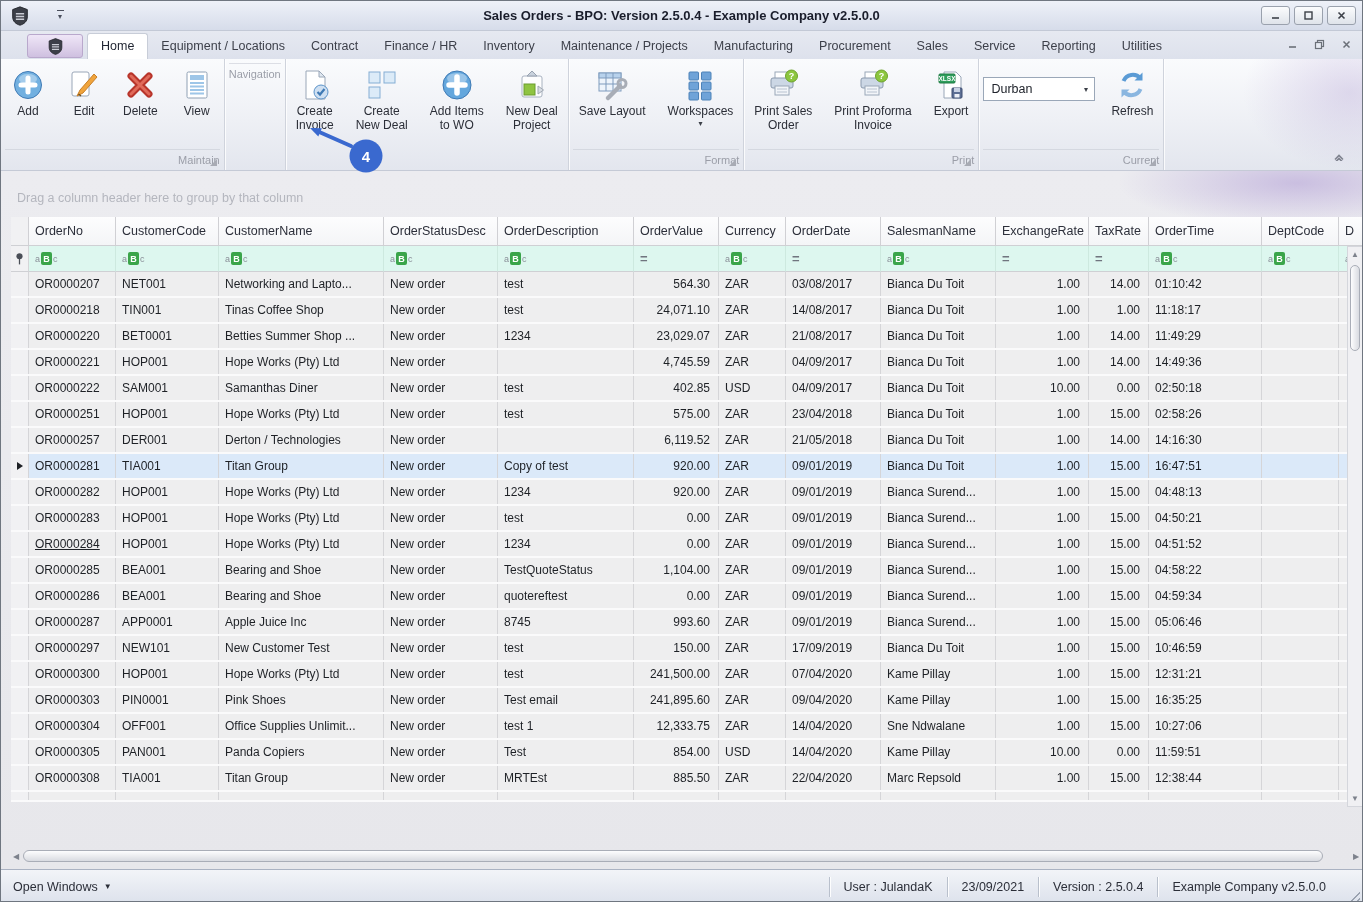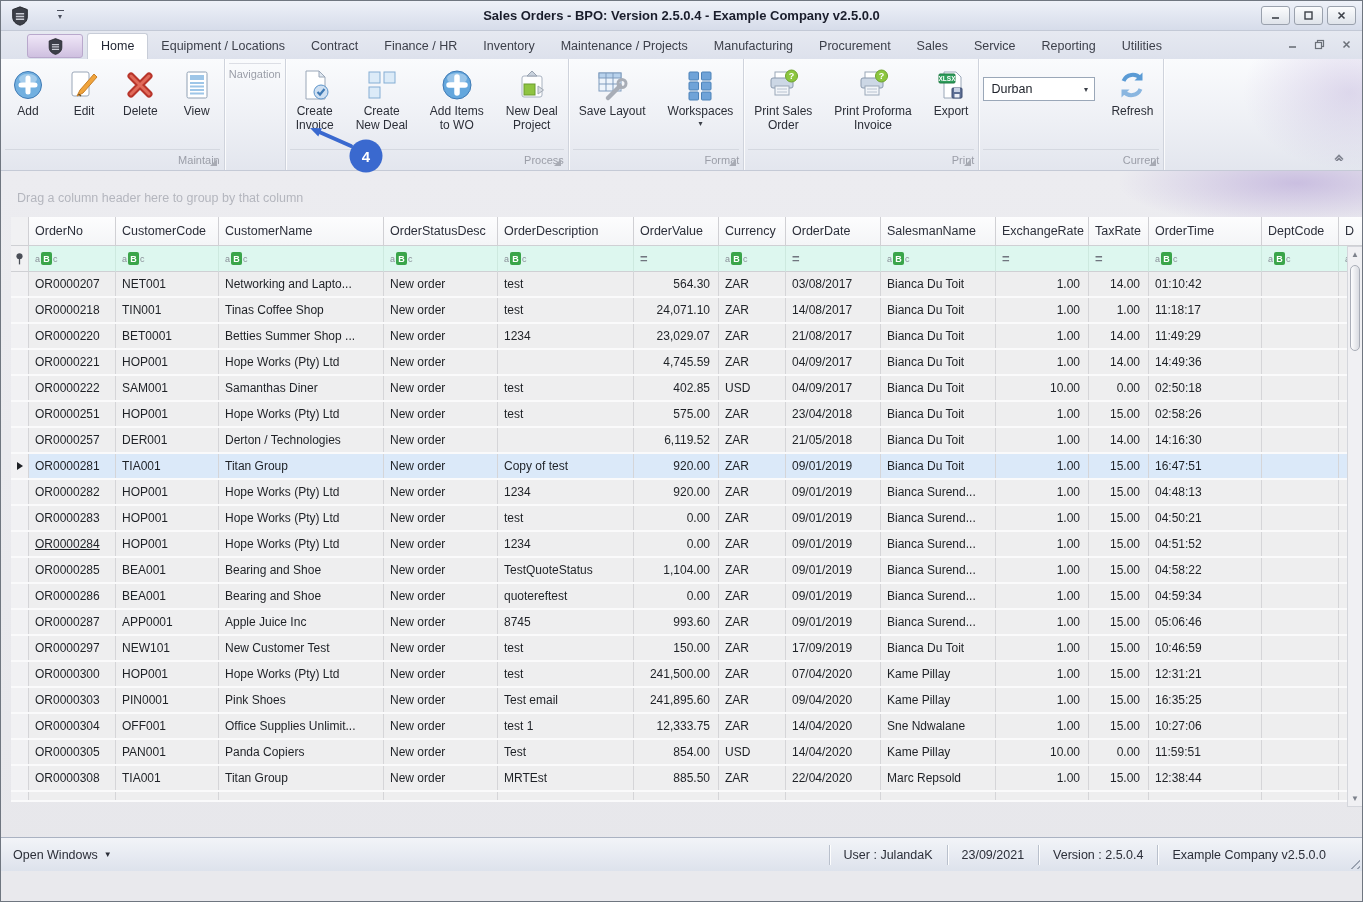--- a/index.html
+++ b/index.html
@@ -104,21 +104,21 @@
   .vscroll .thumb { width:10px; height:86px; margin-top:3px; border-radius:6px;
     background:linear-gradient(90deg,#fdfdfe,#d9dbe1); border:1px solid #a9adb7; }
   .vscroll .sarrow.down { margin-top:auto; }
   .hscroll { position:absolute; left:8px; top:677px; width:1354px; height:16px; display:flex; align-items:center; }
   .hscroll .sarrow { font-size:8px; color:#7d828c; width:14px; text-align:center; }
   .hscroll .track { flex:1; height:14px; display:flex; align-items:center; }
   .hscroll .thumb { height:12px; width:1300px; border-radius:7px;
     background:linear-gradient(#fdfdfe,#d9dbe1); border:1px solid #a9adb7; }
 
   
-  .statusbar { position:absolute; left:0; top:836px; width:100%; height:34px;
+  .statusbar { position:absolute; left:0; top:868px; width:100%; height:34px;
     background:linear-gradient(#f2f4f8,#dde2ec); border-top:1px solid #aab2c2; display:flex; align-items:center; }
   .open-windows { margin-left:12px; font-size:12.5px; color:#2b2e38; display:flex; align-items:center; gap:6px; }
   .open-windows .ow-caret { font-size:8px; color:#2b2e38; }
   .sright { margin-left:auto; display:flex; align-items:center; height:100%; margin-right:22px; }
   .sseg { padding:0 14px; font-size:12.5px; color:#2b2e38; border-left:1px solid #b9c0cc;
     box-shadow:inset 1px 0 0 rgba(255,255,255,.9); height:20px; display:flex; align-items:center; }
   .grip { position:absolute; right:2px; bottom:2px; width:12px; height:12px;
     background:repeating-linear-gradient(135deg, transparent 0 2.5px, #9aa2b0 2.5px 4px);
     clip-path:polygon(100% 0,100% 100%,0 100%); }
 </style>
@@ -289,24 +289,20 @@
                   <rect x="7" y="8" width="20" height="21" rx="2" fill="#fdfdfe" stroke="#a8b2c0"></rect>
                   <path d="M17 3l5 5H12z" fill="#c9d2dd" stroke="#98a2b0"></path>
                   <rect x="9" y="16" width="11" height="11" fill="#8fc441" stroke="#6b9c2e"></rect>
                   <path d="M23 18v8l5.5-4z" fill="#d8dde4" stroke="#a0a8b2"></path>
                 </svg>
               </span>
               <span class="rlabel">New Deal
 Project</span>
             </div>
           </div>
-          <div class="glabel">
-            <span>Process</span>
-            <i class="launcher"></i>
-          </div>
         </div>
         <div class="rgroup">
           <div class="rrow">
             <div class="rbtn">
               <span class="ricon">
                 <svg viewBox="0 0 34 34">
                   <rect x="4" y="5" width="22" height="18" fill="#eef4fb" stroke="#7f9bbd"></rect>
                   <rect x="4" y="5" width="22" height="5" fill="#b8d2ec" stroke="#7f9bbd"></rect>
                   <path d="M11 5v18M18 5v18M4 16h22" stroke="#7f9bbd"></path>
                   <path d="M13 30L25 18" stroke="#a8adb6" stroke-width="4.5" stroke-linecap="round"></path>

